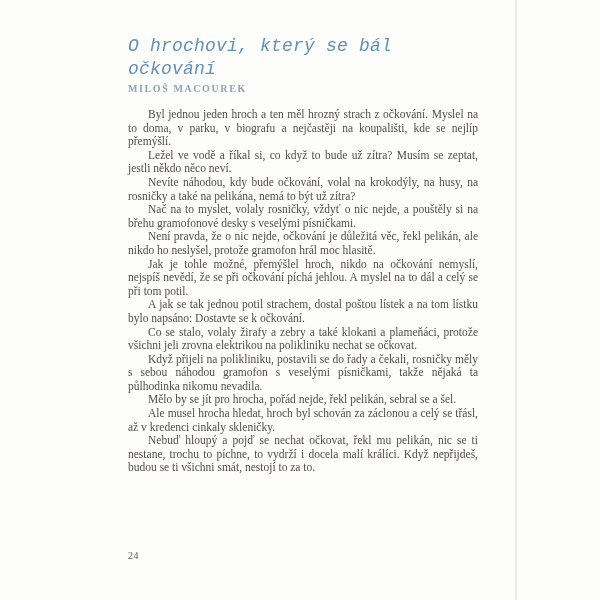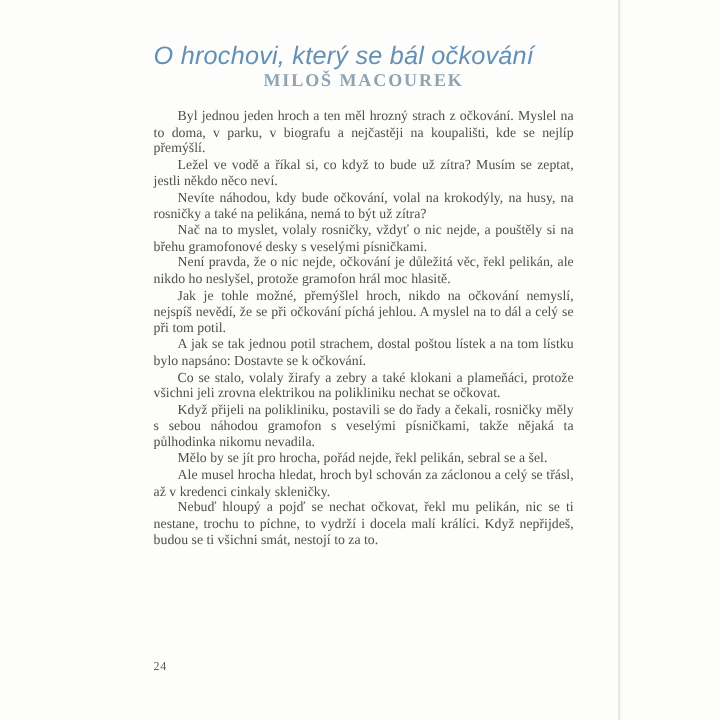--- a/index.html
+++ b/index.html
@@ -36,36 +36,35 @@
     background: var(--page-edge-line);
   }
   .content {
     position: absolute;
     left: 128px;
     top: 35px;
     width: 350px;
   }
   .story-title {
     margin: 0;
-    font-family: Liberation Sans, sans-serif;
+    font-family: Liberation Mono, monospace;
     font-style: italic;
     font-weight: normal;
-    font-size: 21px;
+    font-size: 18px;
     line-height: 23px;
     letter-spacing: 0.2px;
     color: var(--title-color);
   }
   .author {
     margin-top: 2px;
     font-family: "Liberation Serif", serif;
-    font-size: 15px;
+    font-size: 10px;
     font-weight: bold;
     letter-spacing: 1.6px;
     color: var(--author-color);
-    text-align: center;
   }
   .body-text {
     margin-top: 14px;
     font-size: 11.5px;
     line-height: 13.6px;
     text-align: justify;
     color: var(--body-color);
   }
   .body-text p {
     margin: 0;

